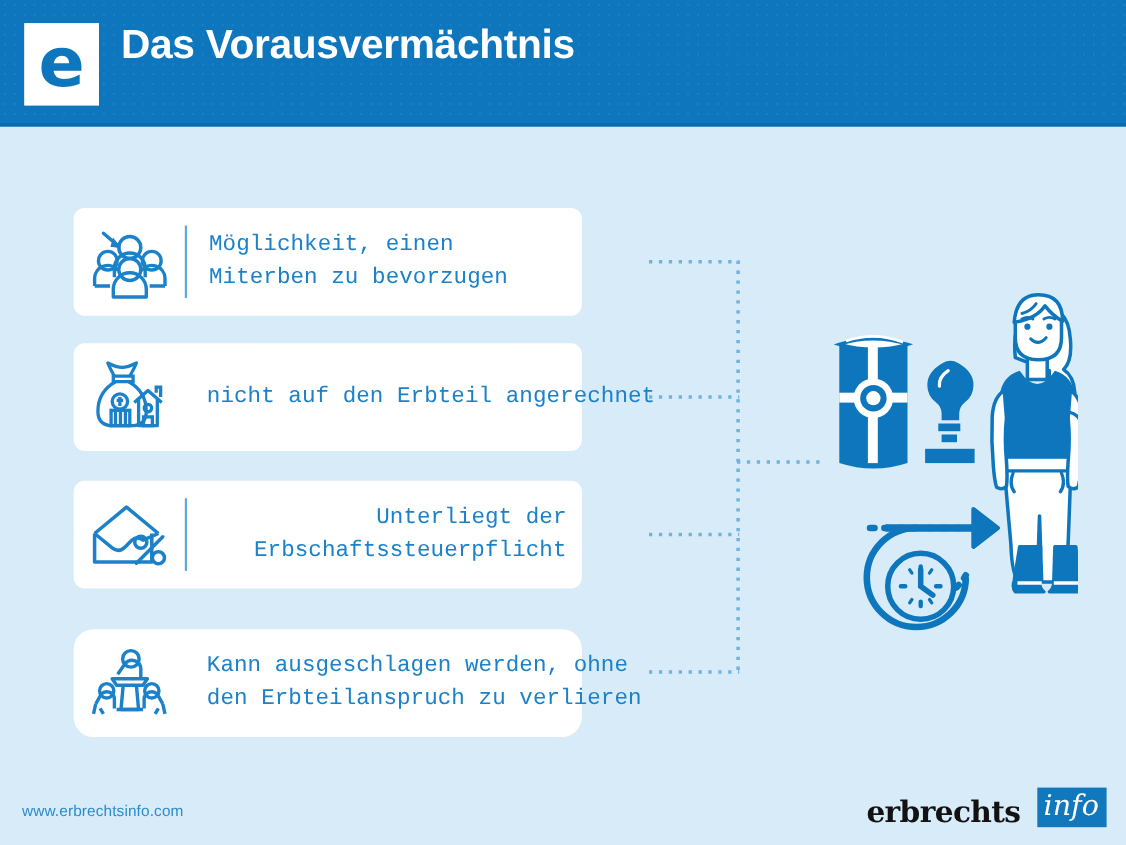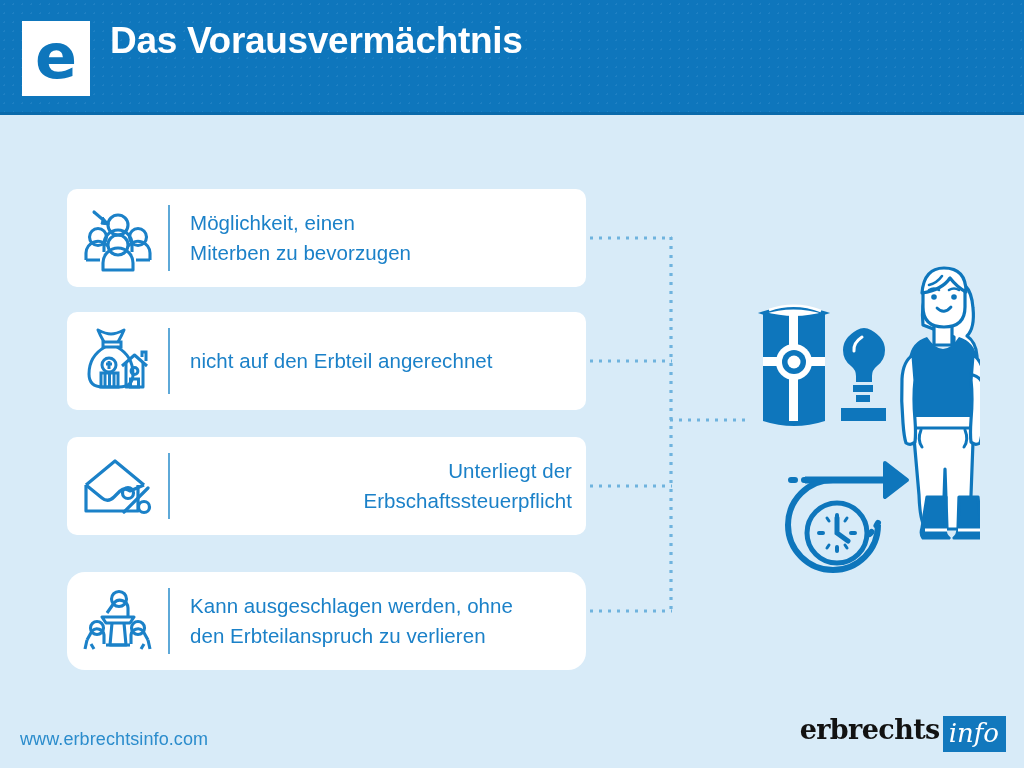--- a/index.html
+++ b/index.html
@@ -43,23 +43,23 @@
     position: absolute; left: 111px; top: 70px; z-index: 2;
     font-size: 19px; font-weight: 400; color: #eaf4fc;
     letter-spacing: .1px; white-space: nowrap;
   }
 
   
   .connectors { position: absolute; left: 0; top: 0; width: 1024px; height: 768px; z-index: 1; }
 
   
   .card {
-    position: absolute; left: 67px; width: 519px;
+    position: absolute; left: 67px; width: 462px;
     background: #ffffff; border-radius: 10px;
-    display: flex; align-items: center;
+    display: flex; align-items: center; font-family: Liberation Mono, monospace;
   }
   .card-icon {
     width: 101px; min-width: 101px;
     display: flex; align-items: center; justify-content: center;
   }
   .card-div {
     width: 2px; align-self: stretch; margin: 16px 0;
     background: #5ea9d8;
   }
   .card-text {
@@ -73,36 +73,36 @@
   #card2 { top: 312px; height: 98px; }
   #card3 { top: 437px; height: 98px; text-align: right; }
   #card4 { top: 572px; height: 98px; border-radius: 18px; }
 
   
   .illu { position: absolute; left: 745px; top: 265px; width: 235px; height: 325px; }
 
   
   .site-url {
     position: absolute; left: 20px; top: 729px;
-    font-size: 18px; color: #2b8ccc; letter-spacing: .1px;
+    font-size: 14px; color: #2b8ccc; letter-spacing: .1px;
   }
   .brand {
     position: absolute; right: 18px; top: 716px;
-    display: flex; align-items: flex-start;
+    display: flex; align-items: flex-end;
   }
   .brand-main {
     font-family: "DejaVu Serif", serif;
     font-size: 27px; font-weight: 700; color: #121212;
     letter-spacing: -.6px; line-height: 1;
   }
   .brand-badge {
     background: #1278bd; color: #ffffff;
     font-family: "DejaVu Serif", serif;
     font-size: 26px; font-weight: 400; font-style: italic;
-    line-height: 1; padding: 4px 7px 6px 6px; margin-left: 3px;
+    line-height: 1; padding: 4px 7px 6px 6px; margin-left: 15px;
   }
 </style>
 </head>
 <body>
 
 <div class="header">
   <div class="logo-box">
     <div class="logo-e">e</div>
   </div>
   <div class="head-title">Das Vorausvermächtnis</div>

